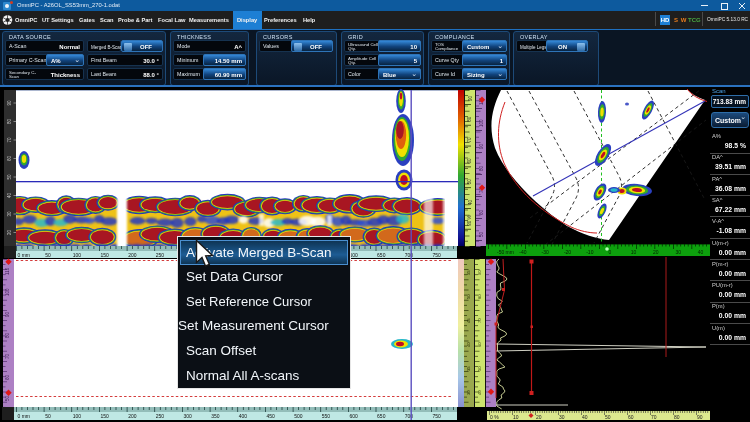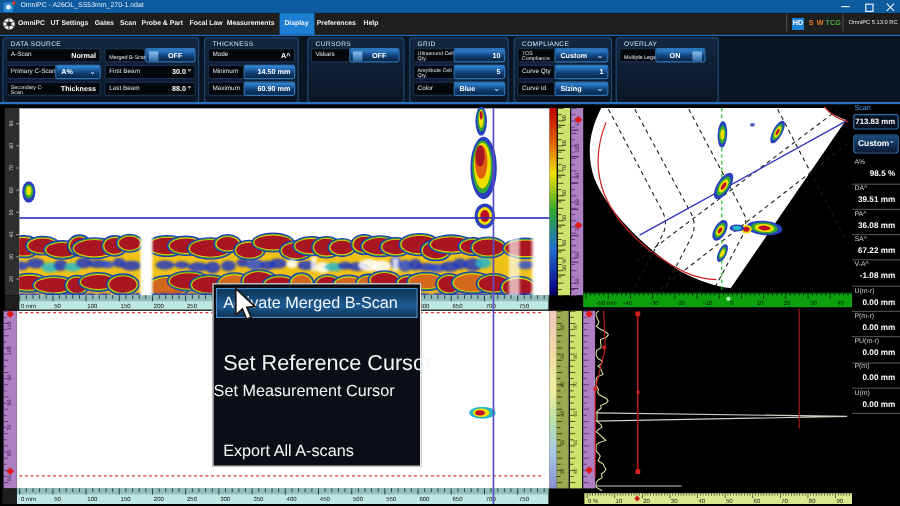--- a/index.html
+++ b/index.html
@@ -1253,18 +1253,20 @@
 <div class="abs" style="left:710px;top:301.6px;width:40px;height:1px;background:#4a4a4a;"></div>
 <div class="abs" style="left:712px;top:303.4px;font-size:5.8px;color:#cfcfcf;">P(m)</div>
 <div class="abs" style="left:706px;top:312.4px;width:40px;text-align:right;font-size:6.8px;font-weight:bold;color:#fff;white-space:nowrap;">0.00 mm</div>
 <div class="abs" style="left:710px;top:322.9px;width:40px;height:1px;background:#4a4a4a;"></div>
 <div class="abs" style="left:712px;top:324.70000000000005px;font-size:5.8px;color:#cfcfcf;">U(m)</div>
 <div class="abs" style="left:706px;top:333.70000000000005px;width:40px;text-align:right;font-size:6.8px;font-weight:bold;color:#fff;white-space:nowrap;">0.00 mm</div>
 <div class="abs" style="left:710px;top:344.20000000000005px;width:40px;height:1px;background:#4a4a4a;"></div>
 <div class="abs" style="left:177px;top:236px;width:174px;height:153px;background:#0b0f15;border:1px solid #e6e6e6;box-sizing:border-box;z-index:50;">
 <div style="position:absolute;left:2px;top:2.5px;width:168px;height:25px;background:linear-gradient(180deg,#0e3454,#1d5c94 60%,#0e3454);border:1px solid #4a8fd0;box-sizing:border-box;"></div>
 <div style="position:absolute;left:8px;top:3.5px;height:24.6px;line-height:24.6px;font-size:13.5px;color:#f2f6fa;white-space:nowrap;">Activate Merged B-Scan</div>
-<div style="position:absolute;left:8px;top:52.7px;height:24.6px;line-height:24.6px;font-size:18px;color:#f2f6fa;white-space:nowrap;">Set Reference Cursor</div>
+<div style="position:absolute;left:8px;top:28.1px;height:24.6px;line-height:24.6px;font-size:13.5px;color:#f2f6fa;white-space:nowrap;">Set Data Cursor</div>
+<div style="position:absolute;left:8px;top:52.7px;height:24.6px;line-height:24.6px;font-size:13px;color:#f2f6fa;white-space:nowrap;">Set Reference Cursor</div>
 <div style="position:absolute;left:0;top:77.30000000000001px;height:24.6px;line-height:24.6px;font-size:13.5px;color:#f2f6fa;white-space:nowrap;">Set Measurement Cursor</div>
-<div style="position:absolute;left:8px;top:126.5px;height:24.6px;line-height:24.6px;font-size:13.5px;color:#f2f6fa;white-space:nowrap;">Export All A-scans</div>
+<div style="position:absolute;left:8px;top:101.9px;height:24.6px;line-height:24.6px;font-size:13.5px;color:#f2f6fa;white-space:nowrap;">Scan Offset</div>
+<div style="position:absolute;left:8px;top:126.5px;height:24.6px;line-height:24.6px;font-size:13.5px;color:#f2f6fa;white-space:nowrap;">Normal All A-scans</div>
 </div>
 <svg class="abs" style="left:193px;top:239px;z-index:60" width="22" height="32" viewBox="0 0 22 32">
     <path d="M3.5 1.5 L3.5 23.5 L9 18.5 L12.5 27 L16.3 25.3 L12.7 17 L19.5 16.5 Z" fill="#ffffff" stroke="#1a1a1a" stroke-width="1.4"></path>
   </svg>
 </body></html>

